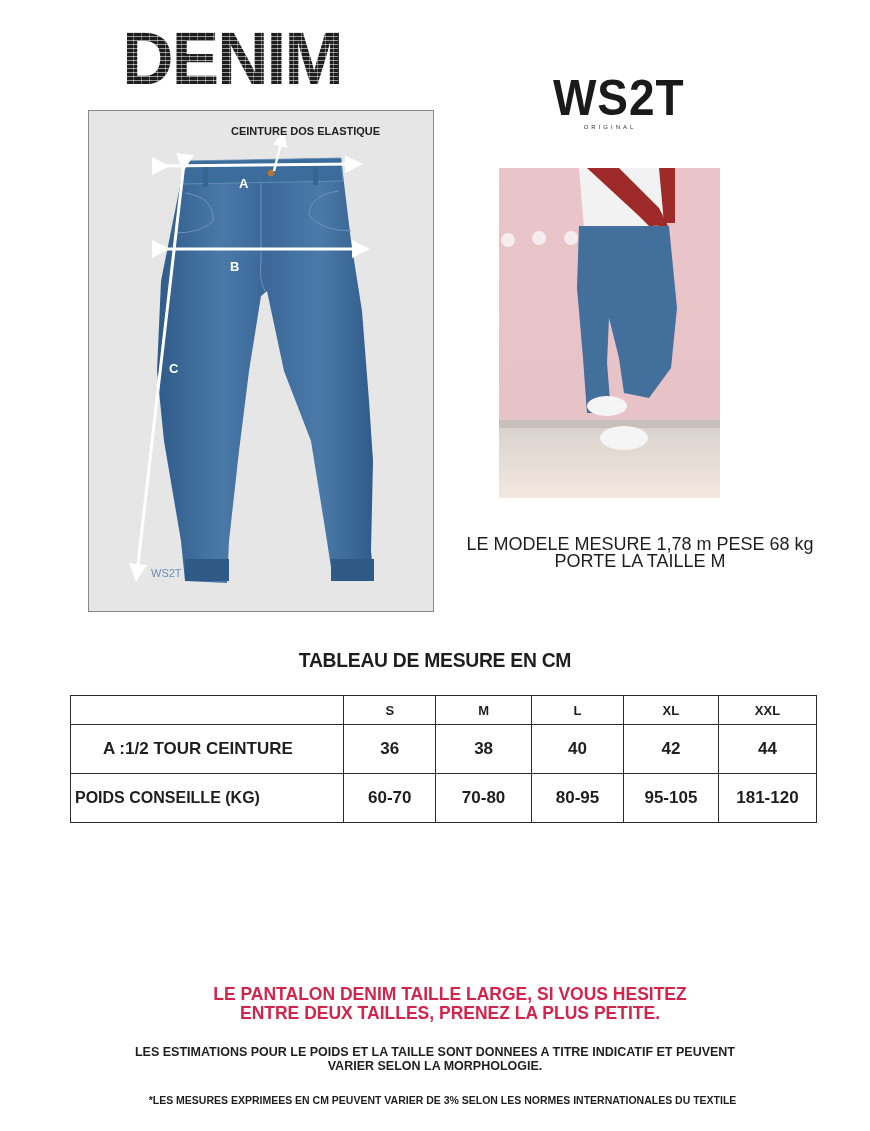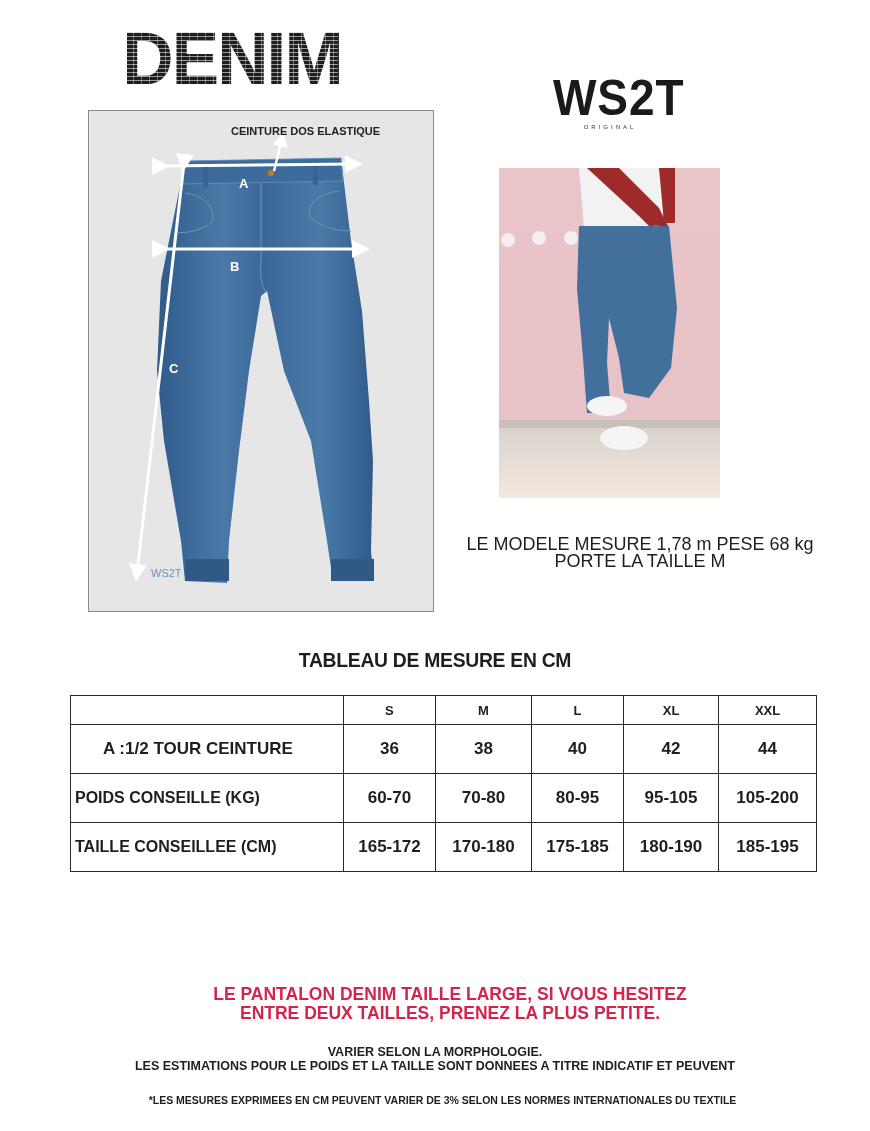--- a/index.html
+++ b/index.html
@@ -212,36 +212,28 @@
     <td>40</td>
     <td>42</td>
     <td>44</td>
   </tr>
   <tr class="row small">
     <td class="label">POIDS CONSEILLE (KG)</td>
     <td>60-70</td>
     <td>70-80</td>
     <td>80-95</td>
     <td>95-105</td>
-    <td>105-200</td>
-  </tr>
-  <tr class="row small">
-    <td class="label">TAILLE CONSEILLEE (CM)</td>
-    <td>165-172</td>
-    <td>170-180</td>
-    <td>175-185</td>
-    <td>180-190</td>
-    <td>185-195</td>
+    <td>181-120</td>
   </tr>
 </tbody>
   </table>
 
 <div class="abs warning">
   <div>LE PANTALON DENIM TAILLE LARGE, SI VOUS HESITEZ</div>
   <div>ENTRE DEUX TAILLES, PRENEZ LA PLUS PETITE.</div>
 </div>
 
 <div class="abs note">
+  <div>LES ESTIMATIONS POUR LE POIDS ET LA TAILLE SONT DONNEES A TITRE INDICATIF ET PEUVENT</div>
   <div>VARIER SELON LA MORPHOLOGIE.</div>
-  <div>LES ESTIMATIONS POUR LE POIDS ET LA TAILLE SONT DONNEES A TITRE INDICATIF ET PEUVENT</div>
 </div>
 
 <div class="abs footnote">*LES MESURES EXPRIMEES EN CM PEUVENT VARIER DE 3% SELON LES NORMES INTERNATIONALES DU TEXTILE</div>
 
 </body></html>

